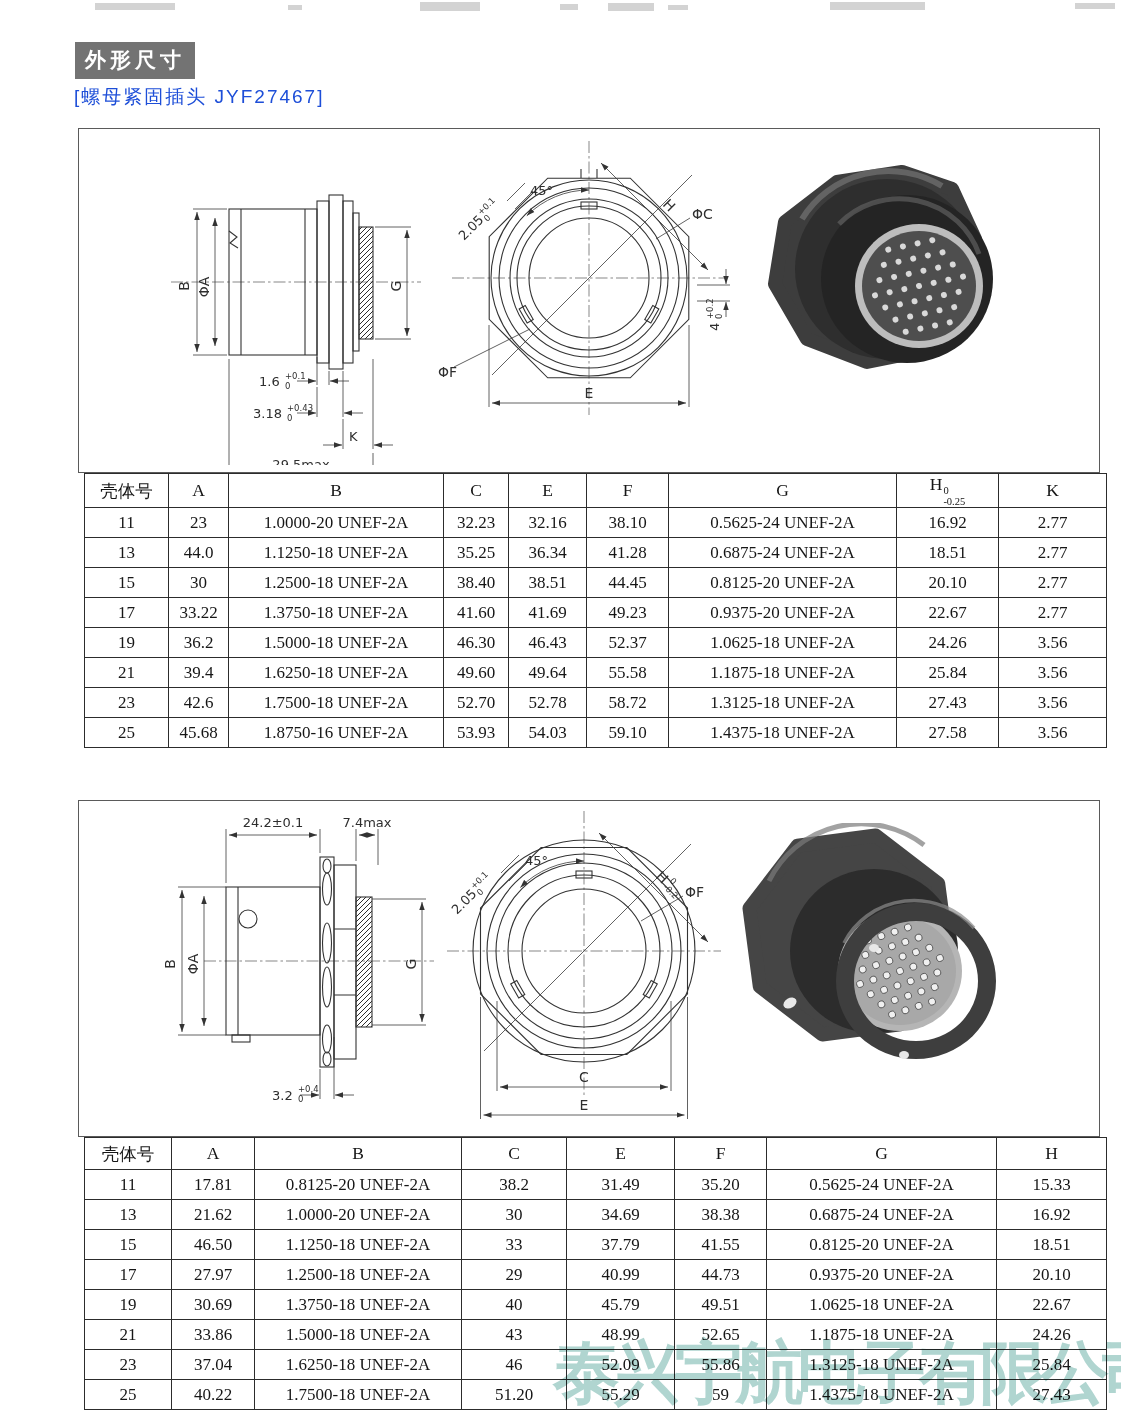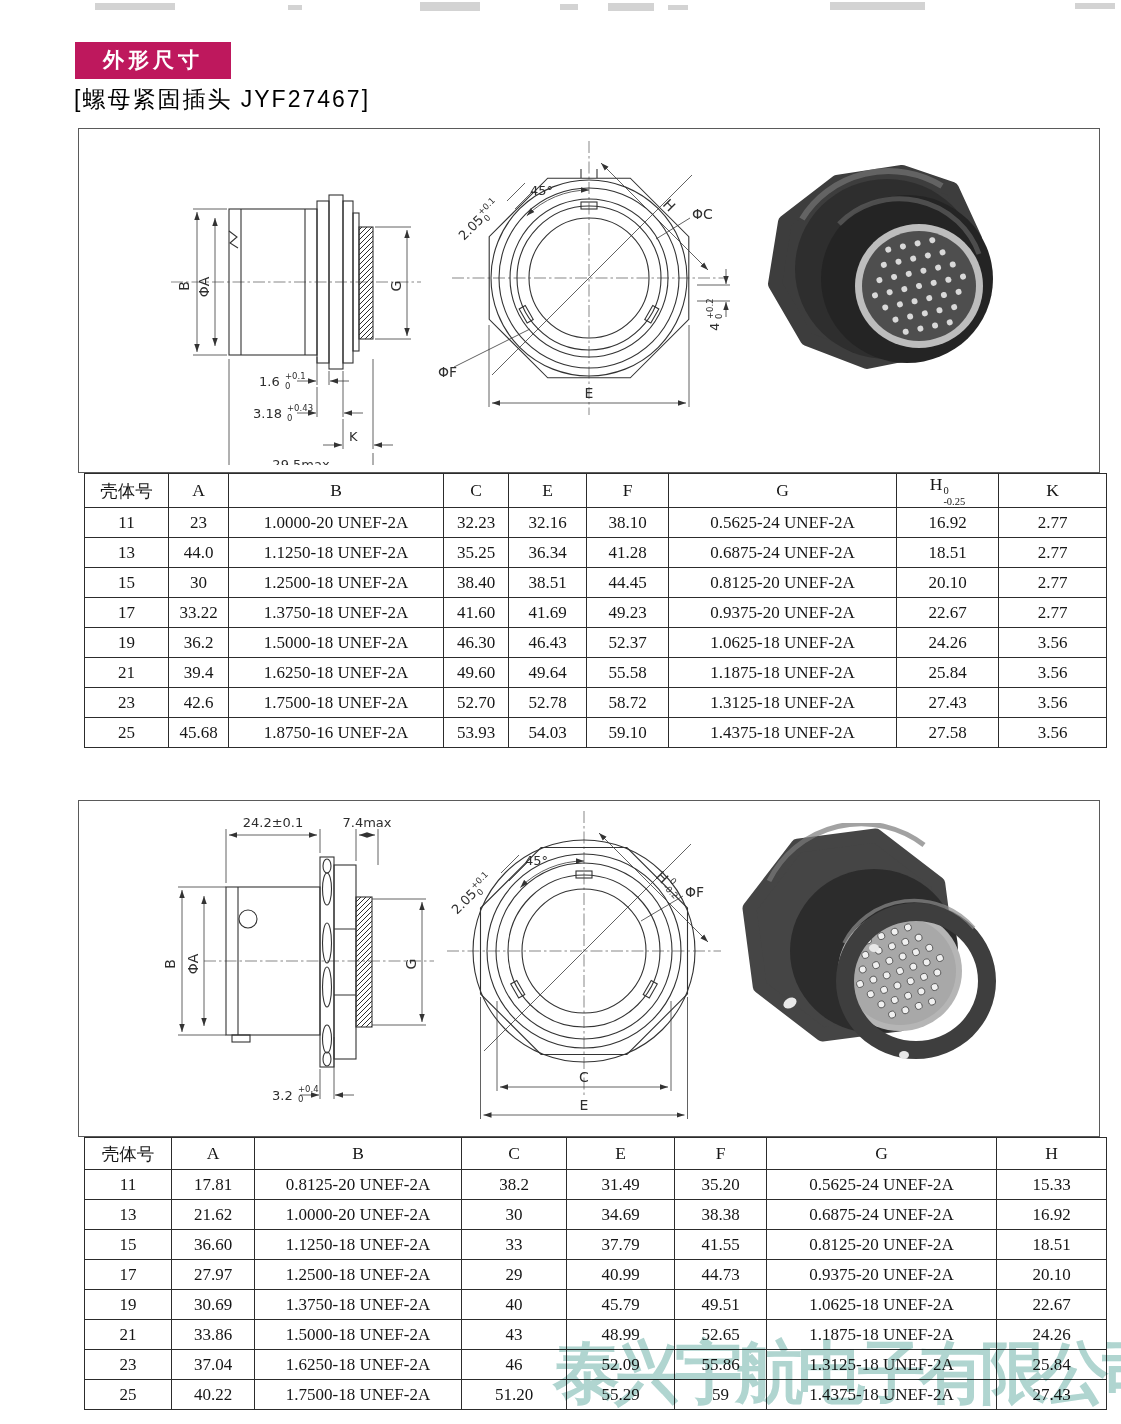--- a/index.html
+++ b/index.html
@@ -1,22 +1,22 @@
 <!DOCTYPE html>
 <html><head>
 <meta charset="utf-8">
 <style>
   html,body{margin:0;padding:0;}
   body{width:1121px;height:1424px;background:#fff;position:relative;
        font-family:"Liberation Sans","DejaVu Sans",sans-serif;color:#1c1c1c;overflow:hidden;}
   .page{position:absolute;inset:0;}
   .remnant{position:absolute;background:#c4c4c4;opacity:.75;}
-  .badge{position:absolute;left:75px;top:42px;background:#be185d;color:#fff;
-         font-weight:bold;font-size:21px;padding:4px 28px 5px;letter-spacing:4px;}
-  .sec-title{position:absolute;color:#000000;font-size:23px;letter-spacing:2px;white-space:nowrap;}
+  .badge{position:absolute;left:75px;top:42px;background:#737373;color:#fff;
+         font-weight:bold;font-size:21px;padding:4px 10px 5px;letter-spacing:4px;}
+  .sec-title{position:absolute;color:#1d4ed8;font-size:19px;letter-spacing:2px;white-space:nowrap;}
   #sec1-title{left:74px;top:84px;}
   #sec2-title{left:74px;top:754px;}
   .panel{position:absolute;left:78px;width:1020px;border:1px solid #5a5a5a;background:#fff;}
   #panel1{top:128px;height:343px;}
   #panel2{top:800px;height:335px;}
   .panel svg{position:absolute;}
   
   table{position:absolute;left:84px;width:1022px;border-collapse:collapse;table-layout:fixed;
         font-family:"Liberation Serif","DejaVu Serif",serif;font-size:17px;color:#161616;background:transparent;}
   #table1{top:473px;}
@@ -518,21 +518,21 @@
           <td>1.0000-20 UNEF-2A</td>
           <td>30</td>
           <td>34.69</td>
           <td>38.38</td>
           <td>0.6875-24 UNEF-2A</td>
           <td>16.92</td>
         </tr>
 
         <tr>
           <td>15</td>
-          <td>36.60</td>
+          <td>46.50</td>
           <td>1.1250-18 UNEF-2A</td>
           <td>33</td>
           <td>37.79</td>
           <td>41.55</td>
           <td>0.8125-20 UNEF-2A</td>
           <td>18.51</td>
         </tr>
 
         <tr>
           <td>17</td>

